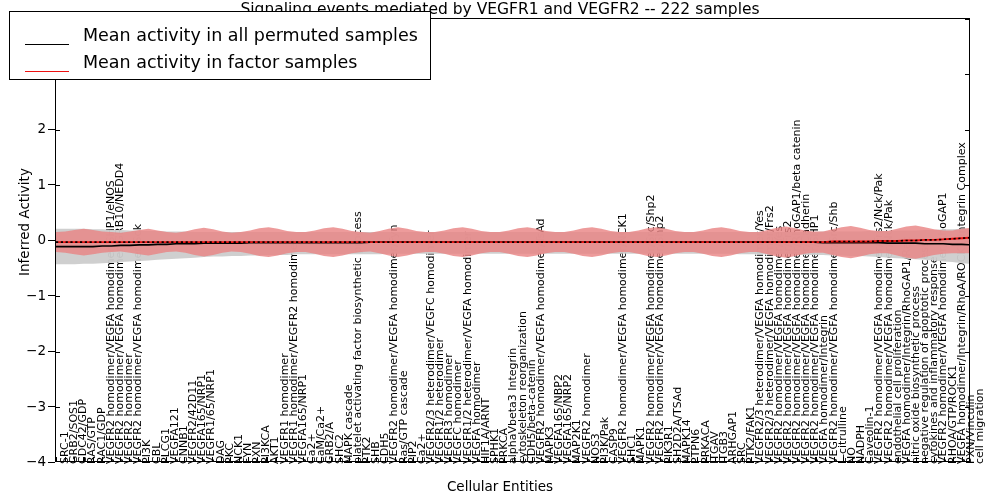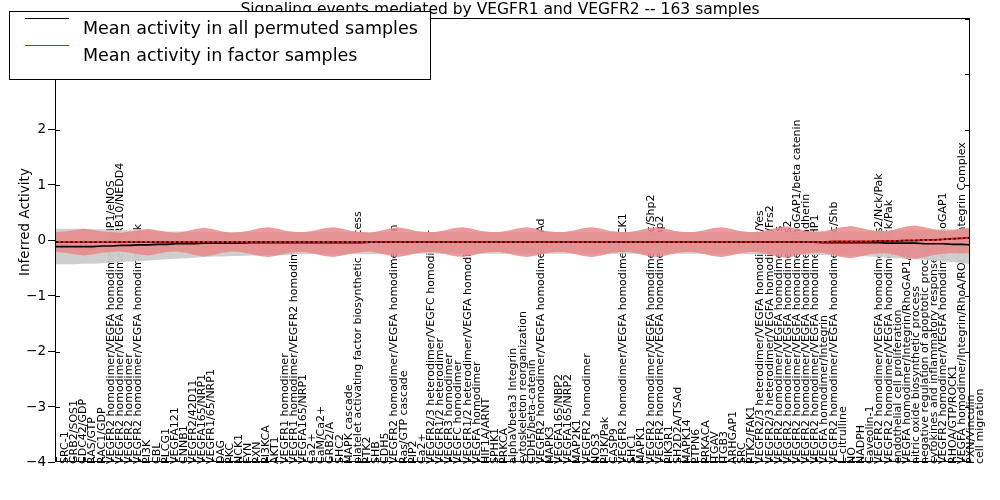--- a/index.html
+++ b/index.html
@@ -129,21 +129,21 @@
     position: absolute;
     left: 9px;
     top: 11px;
     border: 1.3px solid #000;
     background: #ffffff;
     padding: 6px 12px 7px 9px;
     z-index: 40;
   }
   .legend-row {
     display: flex;
-    align-items: flex-start;
+    align-items: flex-end;
     height: 27px;
   }
   .legend-swatch {
     width: 44px;
     height: 0px;
     border-top-width: 1.6px;
     border-top-style: solid;
     margin-right: 14px;
     margin-left: 6px;
   }
@@ -159,21 +159,21 @@
     width: 915px; height: 444px;
     z-index: 10;
   }
   #data-layer svg { display: block; }
 </style>
 </head>
 <body>
 
 <div id="figure">
 
-  <div id="chart-title">Signaling events mediated by VEGFR1 and VEGFR2 -- 163 samples</div>
+  <div id="chart-title">Signaling events mediated by VEGFR1 and VEGFR2 -- 222 samples</div>
 
   <div id="ylabel">Inferred Activity</div>
   <div id="ytick-labels">
       <div class="ytick-label" style="right: auto; left: 6px; width: 40px; top: 455px;">−4</div>
       <div class="ytick-label" style="right: auto; left: 6px; width: 40px; top: 399.5px;">−3</div>
       <div class="ytick-label" style="right: auto; left: 6px; width: 40px; top: 344px;">−2</div>
       <div class="ytick-label" style="right: auto; left: 6px; width: 40px; top: 288.5px;">−1</div>
       <div class="ytick-label" style="right: auto; left: 6px; width: 40px; top: 233px;">0</div>
       <div class="ytick-label" style="right: auto; left: 6px; width: 40px; top: 177.5px;">1</div>
       <div class="ytick-label" style="right: auto; left: 6px; width: 40px; top: 122px;">2</div>
@@ -428,20 +428,21 @@
       <div class="xtl" style="left: 845.8px; top: 464px;">VEGFA homodimer/Integrin/RhoGAP1/Rac</div>
       <div class="xtl" style="left: 854.95px; top: 464px;">nitric oxide biosynthetic process</div>
       <div class="xtl" style="left: 864.1px; top: 464px;">negative regulation of apoptotic process</div>
       <div class="xtl" style="left: 873.25px; top: 464px;">cytokines and inflammatory response</div>
       <div class="xtl" style="left: 882.4px; top: 464px;">VEGFR2 homodimer/VEGFA homodimer/RhoGAP1</div>
       <div class="xtl" style="left: 891.55px; top: 464px;">RHOA/GTP/ROCK1</div>
       <div class="xtl" style="left: 900.7px; top: 464px;">VEGFA homodimer/Integrin/RhoA/ROCK1/Integrin Complex</div>
       <div class="xtl" style="left: 909.85px; top: 464px;">PXN/Vinculin</div>
       <div class="xtl" style="left: 919px; top: 464px;">cell migration</div>
     </div>
+  <div id="xlabel">Cellular Entities</div>
 
   <div id="legend">
     <div class="legend-row">
       <span class="legend-swatch" style="border-top-color: rgb(0, 0, 0);"></span>
       <span class="legend-text">Mean activity in all permuted samples</span>
     </div>
     <div class="legend-row">
       <span class="legend-swatch" style="border-top-color: rgb(238, 17, 17);"></span>
       <span class="legend-text">Mean activity in factor samples</span>
     </div>

